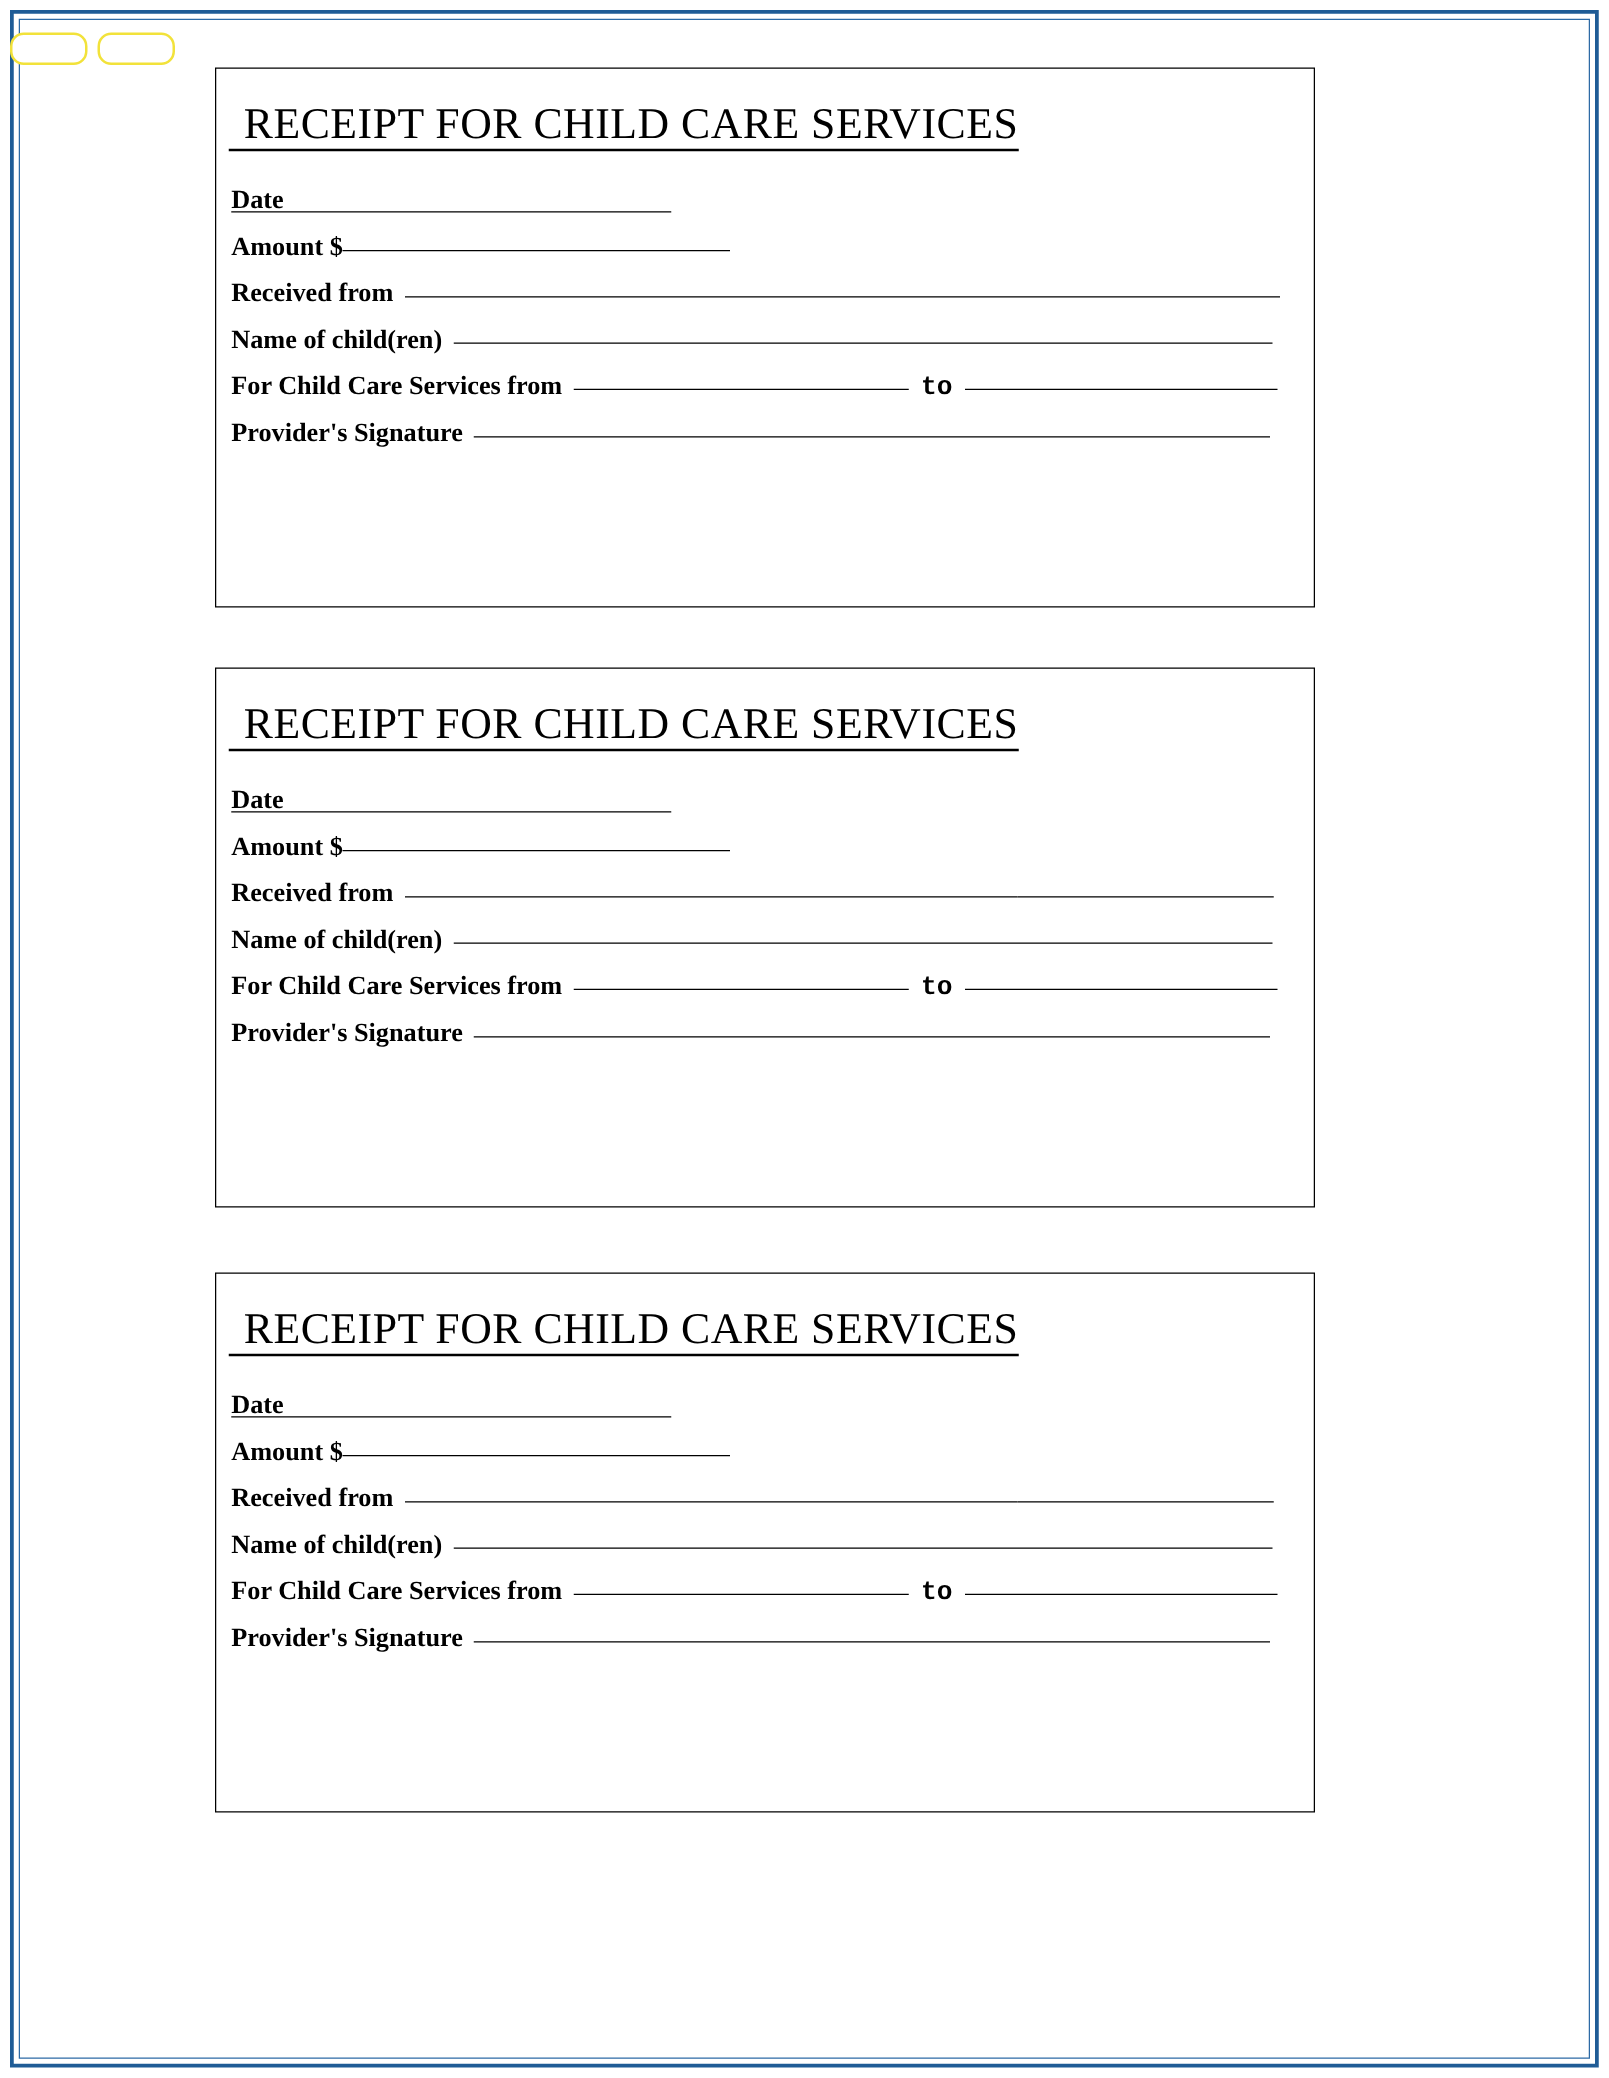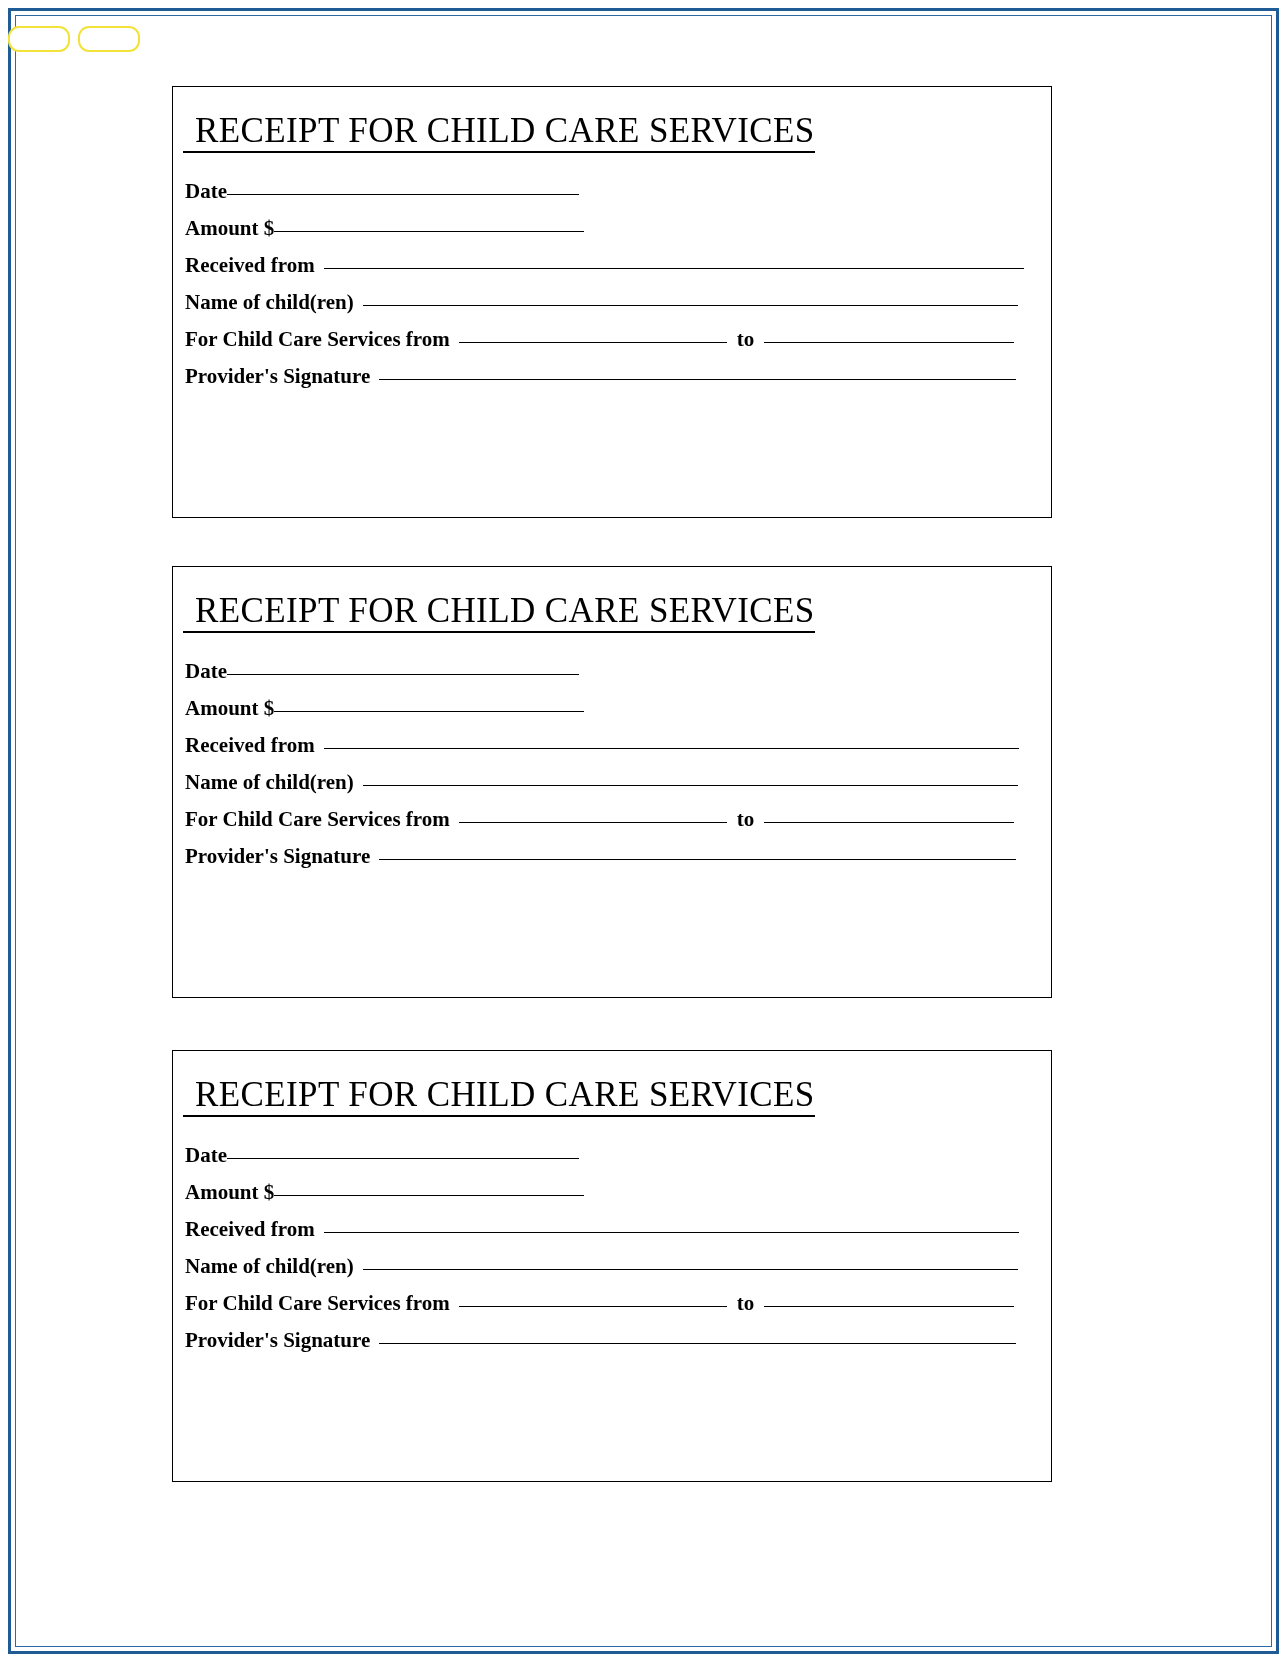--- a/index.html
+++ b/index.html
@@ -52,21 +52,21 @@
     background: #ffffff;
     box-sizing: border-box;
   }
   .marker.m1 { width: 62px; }
   .marker.m2 { width: 62px; }
 
   
   .receipts {
     position: absolute;
     left: 172px;
-    top: 86px;
+    top: 54px;
     width: 952px;
   }
   .receipt {
     border: 1px solid #000000;
     box-sizing: border-box;
     background: #ffffff;
     padding: 18px 0 22px 0;
   }
   .receipt + .receipt {
     margin-top: 48px;
@@ -95,21 +95,21 @@
   }
   .field-row {
     display: flex;
     align-items: baseline;
     font-weight: bold;
     font-size: 21px;
     color: #000;
     margin-top: 12px;
     white-space: nowrap;
   }
-  .field-row.first { margin-top: 2px; }
+  .field-row.first { margin-top: 2px; flex-direction: column; }
   .label {
     font-weight: bold;
     font-size: 21px;
   }
   .rule {
     display: inline-block;
     border-bottom: 1.6px solid #000;
     position: relative;
     top: -3px;
   }
@@ -123,20 +123,21 @@
   .w-recv-c { width: 205px; }
   .w-child  { width: 655px; }
   .w-from   { width: 268px; }
   .w-to     { width: 250px; }
   .w-sig    { width: 637px; }
 
   .to-word {
     font-weight: bold;
     font-size: 21px;
     padding: 0 10px;
+    font-family: Liberation Mono, monospace;
   }
 </style>
 </head>
 <body>
 
 <div class="page-frame">
   <div class="page-frame-inner"></div>
 </div>
 
 <div class="marker-row">

